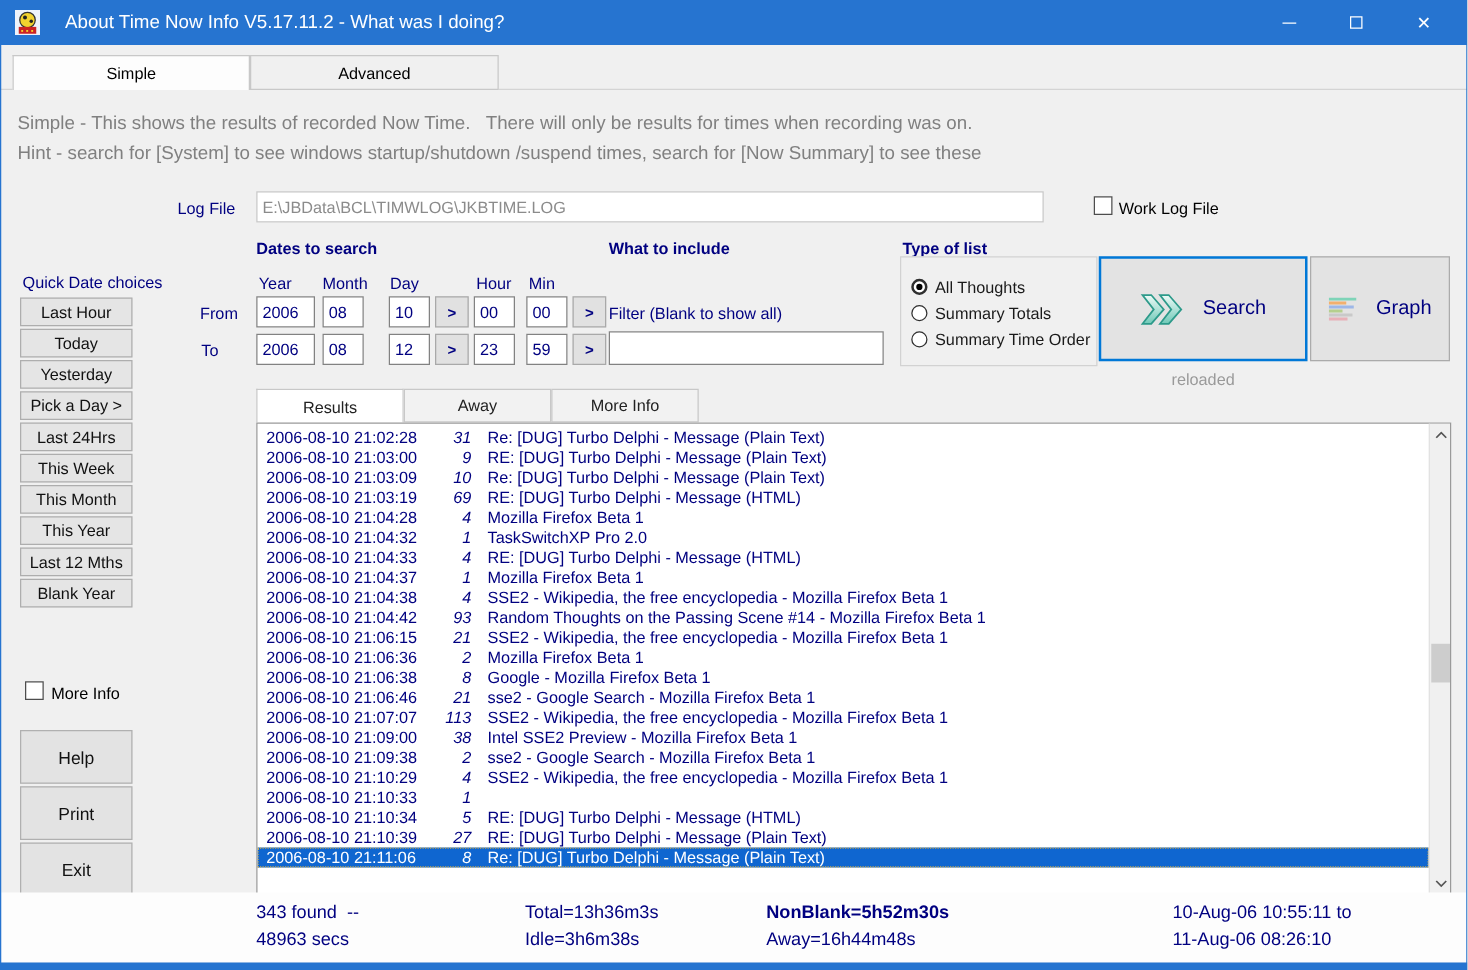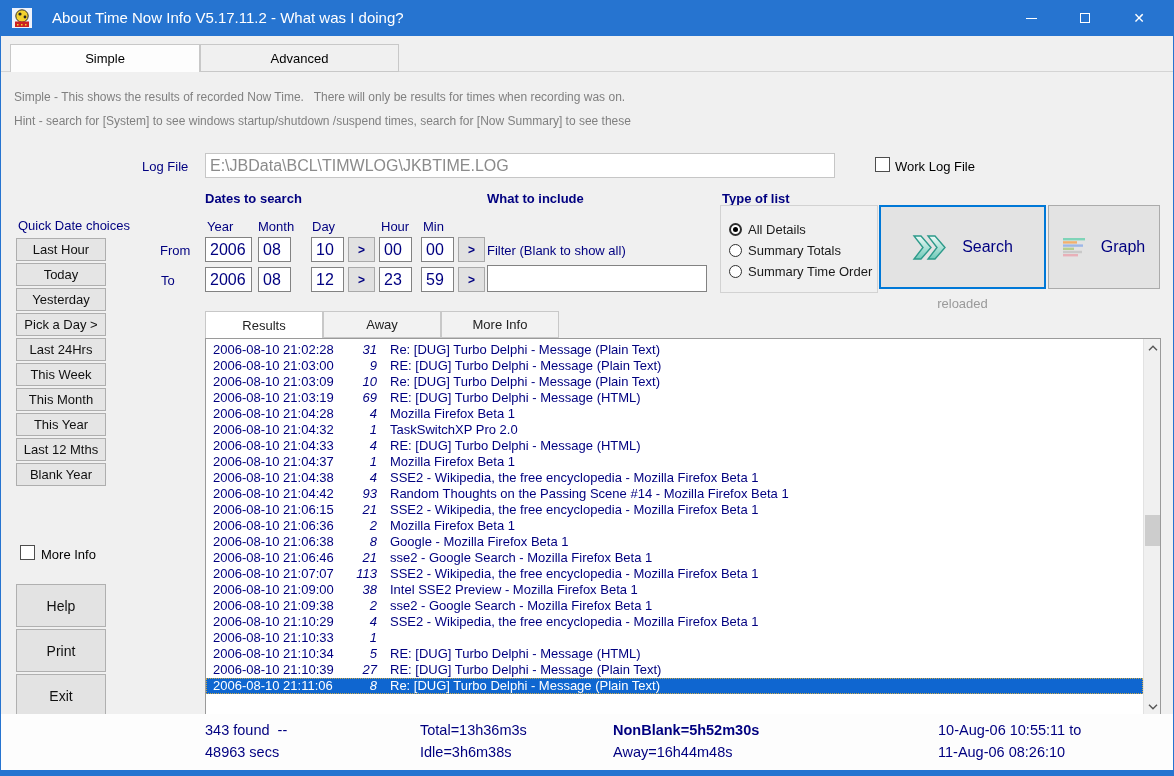--- a/index.html
+++ b/index.html
@@ -17,25 +17,25 @@
   .min-glyph{display:block;width:11px;height:1px;background:#fff;}
   .max-glyph{display:block;width:10px;height:10px;border:1px solid #fff;}
   .close-glyph{font-size:14px;line-height:14px;}
 
   
   .tab{position:absolute;top:44px;height:28px;font-size:13px;display:flex;align-items:center;justify-content:center;border:1px solid #c8c8c8;}
   #tab-simple{left:10px;width:190px;background:#fdfdfd;border-bottom:none;z-index:2;}
   #tab-advanced{left:200px;width:199px;background:#f0f0f0;}
   #tabline{left:0;top:71px;width:1174px;height:1px;background:#d4d4d4;}
 
-  .desc{color:#808080;font-size:12px;}
+  .desc{color:#808080;font-size:15px;}
 
   .lbl{font-size:13px;}
   .seclbl{font-size:13px;font-weight:bold;color:#000080;}
-  input.box{border:1px solid #828282;background:#fff;font-size:16px;color:#000080;padding:0 4px;}
+  input.box{border:1px solid #828282;background:#fff;font-size:13px;color:#000080;padding:0 4px;}
   #log-file-input{color:#8b8b8b;border:1px solid #c6c6c6;}
   .spin{background:#e1e1e1;border:1px solid #a9a9a9;color:#000080;font-size:12px;font-weight:bold;display:flex;align-items:center;justify-content:center;}
 
   .cb{width:15px;height:15px;border:1px solid #4d4d4d;background:#fff;display:inline-block;vertical-align:-3px;}
 
   
   #groupbox{border:1px solid #d2d2d2;background:#f0f0f0;}
   .radio-row{display:flex;align-items:center;height:21px;}
   .radio{width:13px;height:13px;border:1px solid #2f2f2f;border-radius:50%;margin-right:6px;position:relative;background:#fff;flex:0 0 13px;}
   .radio.on{border-width:2px;}
@@ -146,21 +146,21 @@
   <input class="abs box" style="left: 421px; top: 267px; width: 33px; height: 25px;" value="59">
   <div class="abs spin" style="left:458px;top:267px;width:27px;height:25px">&gt;</div>
 
   <div class="abs lbl navy" style="left:487px;top:243px">Filter (Blank to show all)</div>
   <input class="abs box" style="left: 487px; top: 265px; width: 220px; height: 27px;" value="">
 
   <div id="groupbox" class="abs" style="left:720px;top:205px;width:158px;height:88px">
     <div id="radio-options" style="padding:13px 0 0 8px">
         <div class="radio-row">
           <span class="radio on"></span>
-          <span class="radio-label">All Details</span>
+          <span class="radio-label">All Thoughts</span>
         </div>
         <div class="radio-row">
           <span class="radio"></span>
           <span class="radio-label">Summary Totals</span>
         </div>
         <div class="radio-row">
           <span class="radio"></span>
           <span class="radio-label">Summary Time Order</span>
         </div>
       </div>

